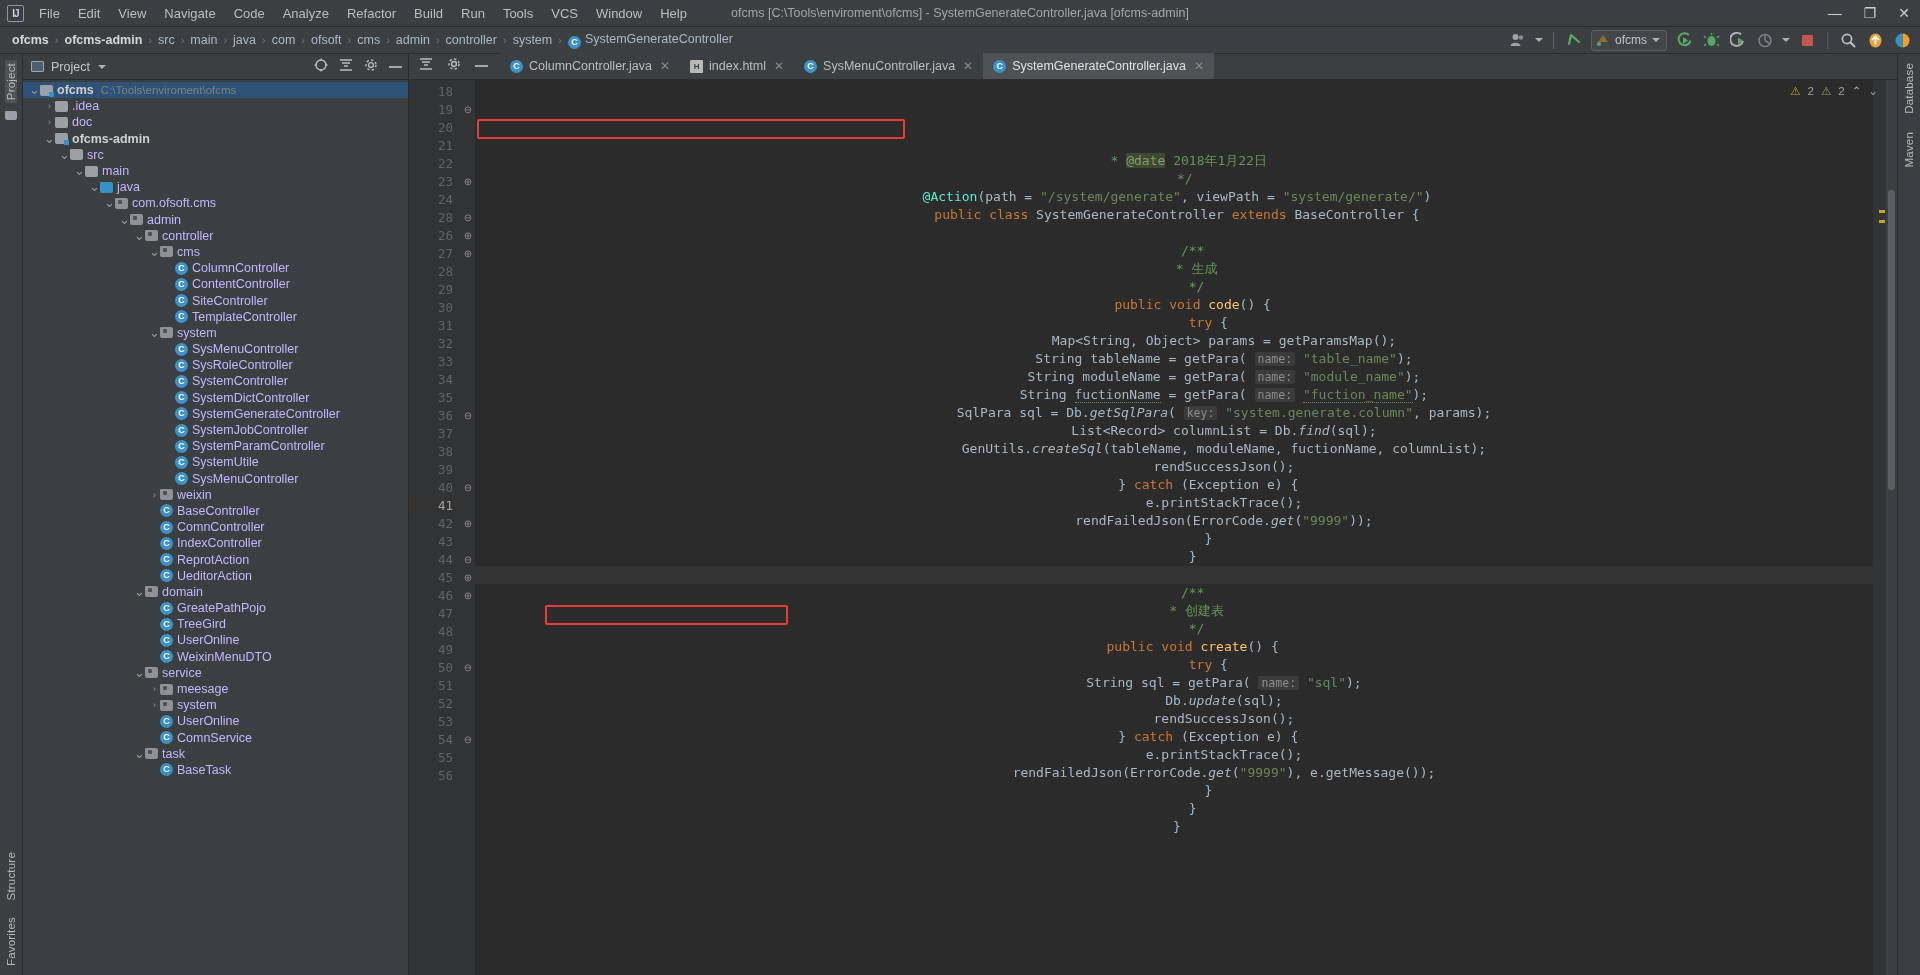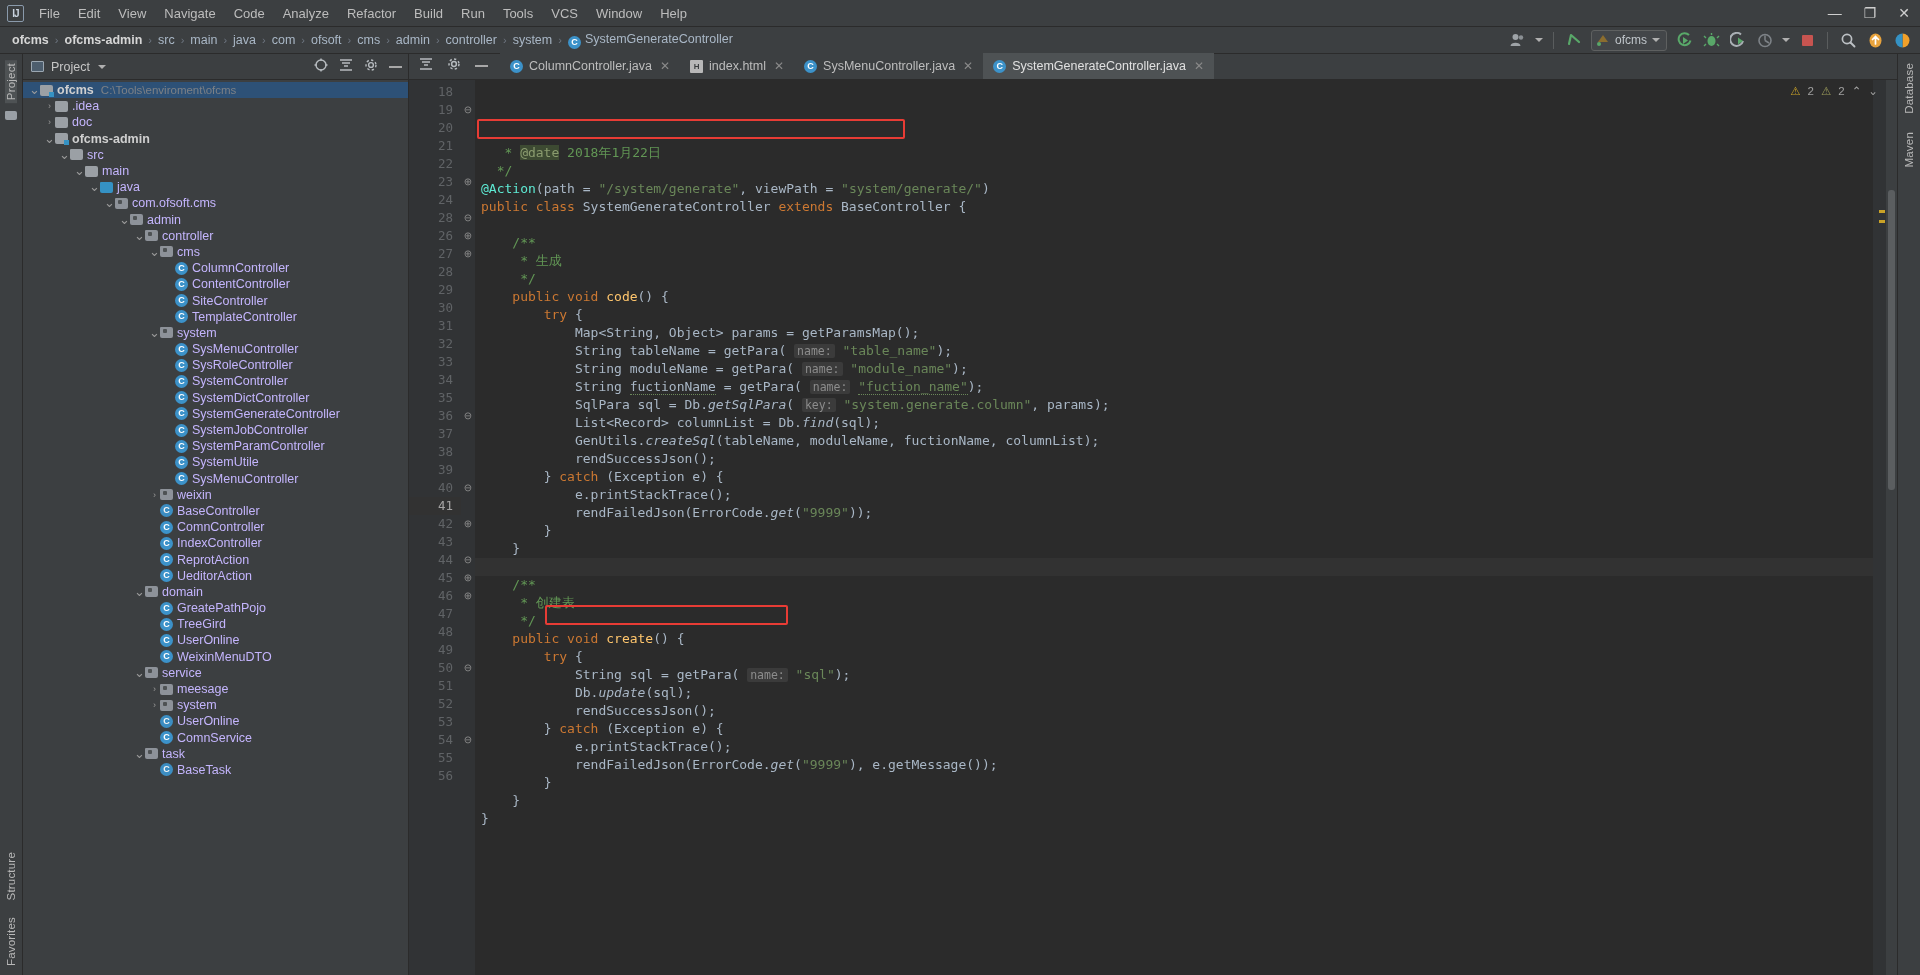--- a/index.html
+++ b/index.html
@@ -127,23 +127,24 @@
   .gutter{
     width:52px; background:#313335; flex:none; text-align:right;
     font-family:"DejaVu Sans Mono", monospace; font-size:12.5px; color:#606366;
     padding-top:3px; position:relative;
   }
   .gutter .gl{ height:18px; line-height:18px; padding-right:8px; }
   .gutter .gl.cur{ color:#a4a3a3; background:#323232; }
   .foldcol{ width:14px; background:#313335; flex:none; padding-top:3px; position:relative;}
   .foldcol .fl{ height:18px; line-height:18px; text-align:center; font-size:10px; color:#8b8b8b;}
   .code{
-    flex:1; position:relative; background:#2b2b2b; padding-top:4px; min-width:0;
+    flex:1; position:relative; background:#2b2b2b; padding-top:12px; min-width:0;
     font-family:"DejaVu Sans Mono", monospace; font-size:13px; overflow:hidden;
     white-space:pre;
+    text-align:center;
   }
   .code .ln{ height:18px; line-height:18px; padding-left:6px; }
   .code .ln.cur{ background:#323232; }
   
   .kw{ color:#cc7832; } .str{ color:#6a8759; } .cmt{ color:#629755; }
   .anno{ color:#5eead4; } .id{ color:#a9b7c6; } .fn{ color:#ffc66d; } .itl{ font-style:italic; color:#a9b7c6; }
   .hint{ background:#3b3b3b; color:#8c8c8c; font-size:11.5px; padding:0 3px; border-radius:2px; }
   .cmt-tag{ color:#8a9b6e; background:#3d4a32; }
   .warnu{ border-bottom:1px dotted #6a8759; }
 
@@ -187,20 +188,21 @@
         <div class="mi">Code</div>
         <div class="mi">Analyze</div>
         <div class="mi">Refactor</div>
         <div class="mi">Build</div>
         <div class="mi">Run</div>
         <div class="mi">Tools</div>
         <div class="mi">VCS</div>
         <div class="mi">Window</div>
         <div class="mi">Help</div>
       </div>
+    <div class="wintitle">ofcms [C:\Tools\enviroment\ofcms] - SystemGenerateController.java [ofcms-admin]</div>
     <div class="wincontrols">
       <span>—</span>
       <span>❐</span>
       <span>✕</span>
     </div>
   </div>
 
   <div class="toolrow">
     <div class="crumbs" id="crumbs">
         <span class="c bold">ofcms</span>

